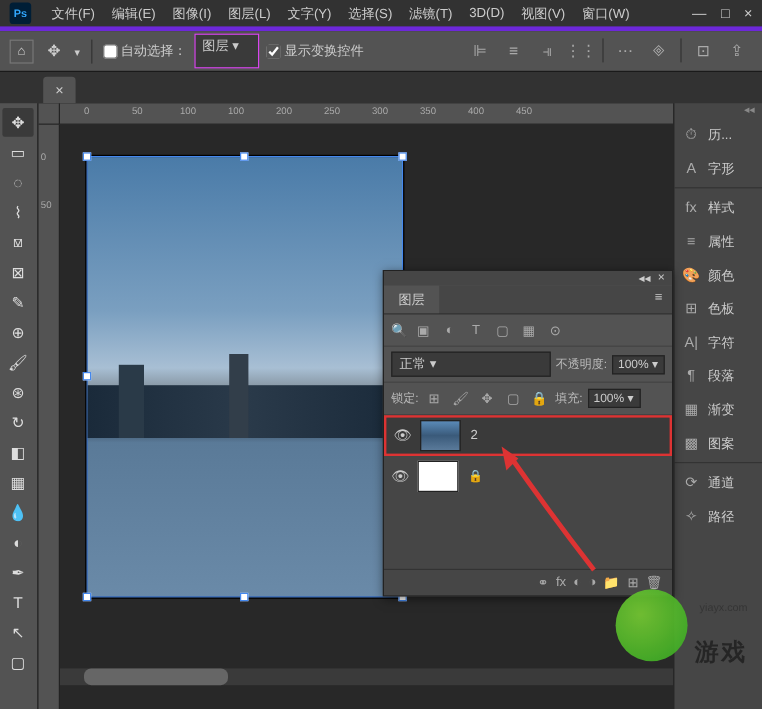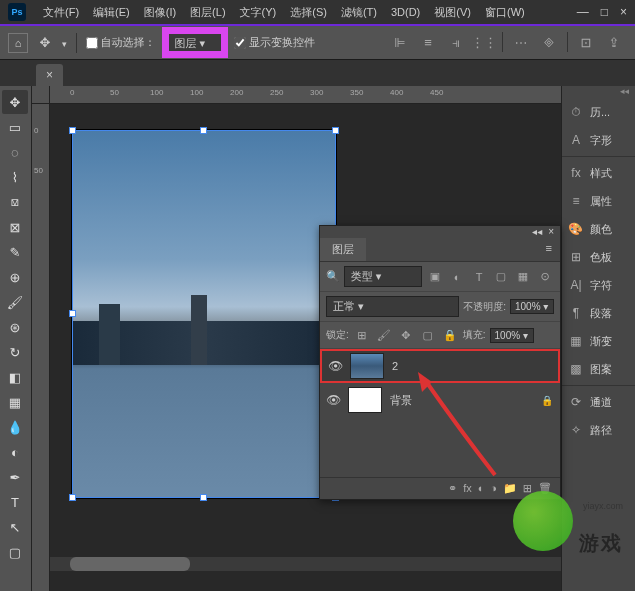--- a/index.html
+++ b/index.html
@@ -1,32 +1,32 @@
 <!DOCTYPE html>
 <html><head>
 <meta charset="utf-8">
 <style>
 * { margin: 0; padding: 0; box-sizing: border-box; font-family: "Microsoft YaHei", sans-serif; }
 body { background: #323232; color: #ccc; width: 635px; height: 591px; overflow: hidden; position: relative; }
 
 
-.titlebar { height: 26px; background: #323232; display: flex; align-items: center; padding: 0 8px; border-bottom: 2px solid #6d28d9; }
+.titlebar { height: 26px; background: #323232; display: flex; align-items: center; padding: 0 8px; border-bottom: 4px solid #6d28d9; }
 .ps-logo { width: 18px; height: 18px; background: #001e36; color: #31a8ff; font-size: 9px; font-weight: bold; display: flex; align-items: center; justify-content: center; border-radius: 3px; margin-right: 10px; }
 .menu-item { font-size: 11px; padding: 0 7px; cursor: pointer; }
 .win-controls { margin-left: auto; display: flex; gap: 12px; font-size: 12px; }
 .win-controls span { cursor: pointer; }
 
 
 .optbar { height: 34px; background: #535353; display: flex; align-items: center; padding: 0 8px; border-bottom: 1px solid #1a1a1a; gap: 6px; }
 .opt-home { width: 20px; height: 20px; border: 1px solid #777; display: flex; align-items: center; justify-content: center; font-size: 11px; }
 .opt-btn { width: 22px; height: 22px; display: flex; align-items: center; justify-content: center; font-size: 13px; cursor: pointer; }
 .opt-divider { width: 1px; height: 20px; background: #333; margin: 0 3px; }
 .opt-check { display: flex; align-items: center; font-size: 11px; gap: 3px; }
 .opt-check input { width: 12px; height: 12px; accent-color: #555; }
-.opt-select { background: #3a3a3a; border: 7px solid #d946ef; color: #ccc; font-size: 11px; padding: 2px 16px 0 6px; position: relative; }
+.opt-select { background: #3a3a3a; border: 1px solid #d946ef; color: #ccc; font-size: 11px; padding: 2px 16px 10px 6px; position: relative; }
 .opt-right { margin-left: auto; display: flex; gap: 2px; }
 .opt-icon-btn { width: 26px; height: 22px; display: flex; align-items: center; justify-content: center; font-size: 13px; cursor: pointer; color: #aaa; }
 
 
 .doctabs { height: 26px; background: #323232; display: flex; align-items: flex-end; padding-left: 36px; }
 .doctab { background: #535353; padding: 4px 10px; font-size: 11px; display: flex; align-items: center; gap: 8px; border-top-left-radius: 3px; border-top-right-radius: 3px; }
 .doctab .close { cursor: pointer; font-size: 12px; }
 
 
 .main { display: flex; height: calc(100% - 86px); }
@@ -267,21 +267,20 @@
   <div class="lp-header">
     <span>◂◂</span>
     <span style="margin-left:6px">×</span>
   </div>
   <div class="lp-tabs">
     <div class="lp-tab">图层</div>
     <div class="lp-hamburger">≡</div>
   </div>
   <div class="lp-row">
     <span style="font-size:11px">🔍</span>
-    <div class="lp-select"><span>类型</span> ▾</div>
     <span class="lp-iconbtn">▣</span>
     <span class="lp-iconbtn">◐</span>
     <span class="lp-iconbtn">T</span>
     <span class="lp-iconbtn">▢</span>
     <span class="lp-iconbtn">▦</span>
     <span class="lp-iconbtn">⊙</span>
   </div>
   <div class="lp-row">
     <div class="lp-select"><span>正常</span> ▾</div>
     <span class="lp-label">不透明度:</span>
@@ -299,21 +298,20 @@
   </div>
   <div class="lp-layers">
     <div class="lp-layer highlight">
       <span class="lp-eye">👁</span>
       <div class="lp-thumb city"></div>
       <span class="lp-lname">2</span>
     </div>
     <div class="lp-layer">
       <span class="lp-eye">👁</span>
       <div class="lp-thumb"></div>
-      <span class="lp-lname">背景</span>
       <span class="lp-lock">🔒</span>
     </div>
     <div style="height:60px"></div>
   </div>
   <div class="lp-footer">
     <span>⚭</span>
     <span>fx</span>
     <span>◐</span>
     <span>◑</span>
     <span>📁</span>

